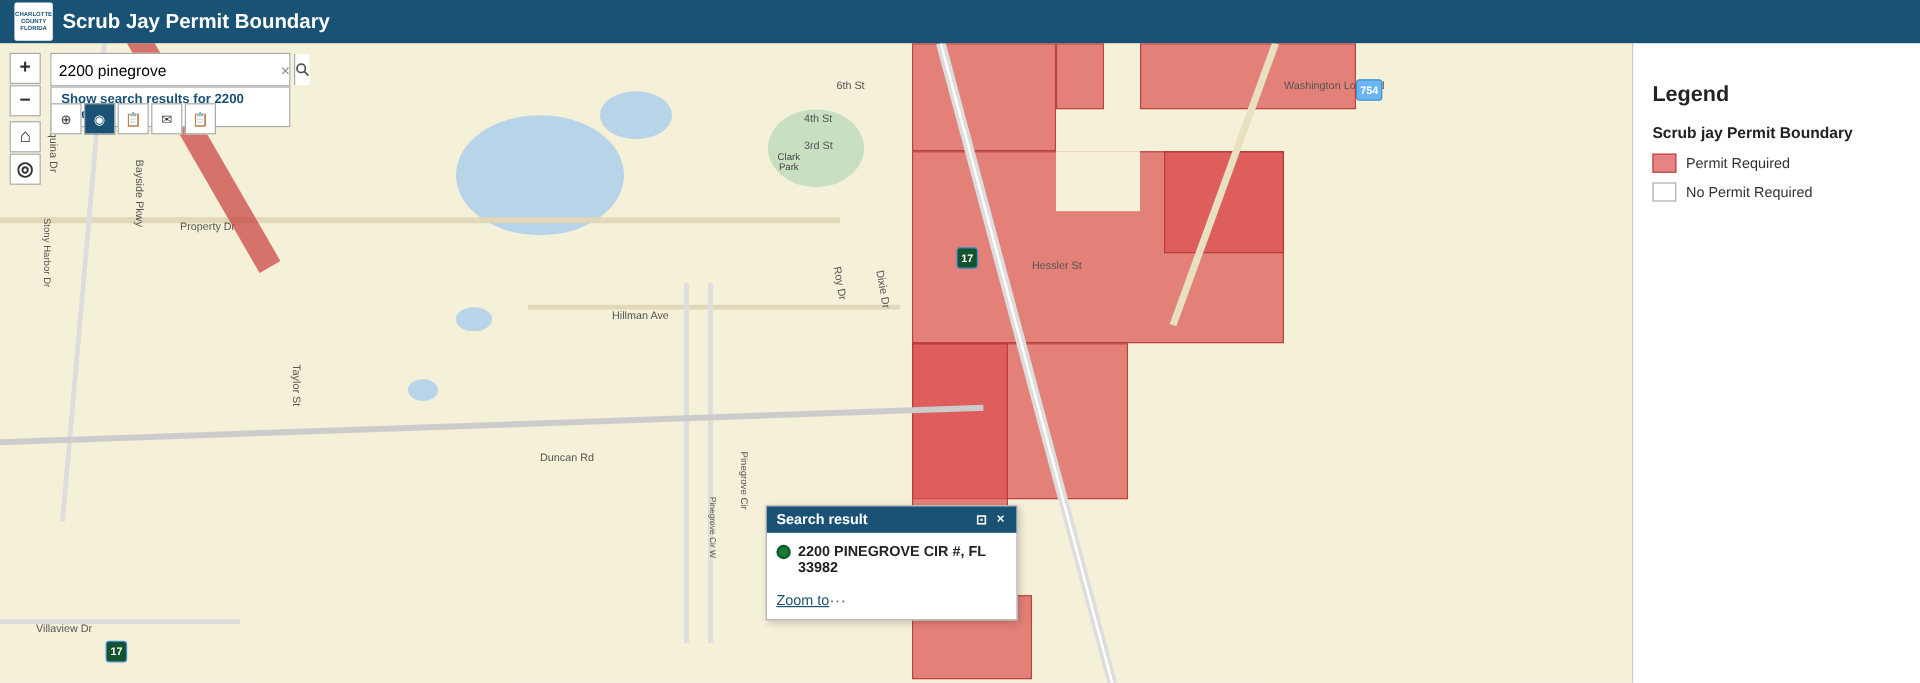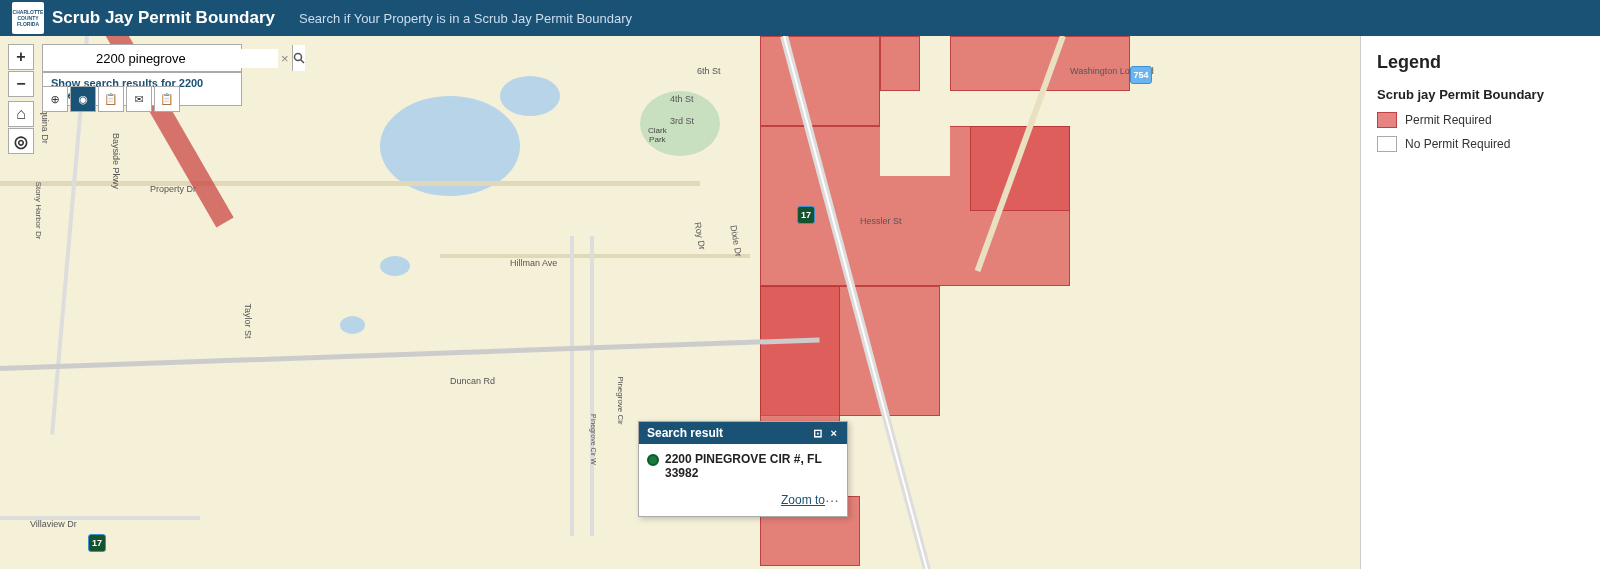--- a/index.html
+++ b/index.html
@@ -107,21 +107,20 @@
       position: absolute;
       top: 8px;
       left: 42px;
       z-index: 50;
       background: white;
       border: 1px solid #aaa;
       display: flex;
       align-items: center;
       width: 200px;
       height: 28px;
-      padding-left: 47px;
     }
     #search-box input {
       border: none;
       outline: none;
       flex: 1;
       padding: 2px 6px;
       font-size: 13px;
     }
     #search-box .clear-btn {
       cursor: pointer;
@@ -227,21 +226,21 @@
     }
     .popup-address {
       font-size: 12px;
       font-weight: bold;
       color: #222;
       flex: 1;
     }
     .popup-footer {
       padding: 4px 8px 8px 8px;
       display: flex;
-      justify-content: flex-end;
+      justify-content: flex-start;
       align-items: center;
     }
     .popup-zoom {
       color: #1a5276;
       font-size: 12px;
       cursor: pointer;
       text-decoration: underline;
     }
     .popup-more {
       color: #666;
@@ -258,20 +257,21 @@
       bottom: 0;
       background: white;
       border-left: 1px solid #ccc;
       padding: 16px;
     }
     .legend-title {
       font-size: 18px;
       font-weight: bold;
       color: #222;
       margin-bottom: 14px;
+      margin-top: 16px;
     }
     .legend-subtitle {
       font-size: 13px;
       font-weight: bold;
       color: #222;
       margin-bottom: 10px;
     }
     .legend-item {
       display: flex;
       align-items: center;
@@ -319,21 +319,20 @@
 </head>
 <body>
 
 <div id="header">
   <div class="logo-area">
     <div class="logo-badge">
       <span style="font-size:5px; font-weight:bold; line-height:1.2">CHARLOTTE<br>COUNTY<br>FLORIDA</span>
     </div>
     <span class="title">Scrub Jay Permit Boundary</span>
   </div>
-  <span class="subtitle">Search if Your Property is in a Scrub Jay Permit Boundary</span>
 </div>
 
 <div id="map">
   <div class="map-bg"></div>
 
   <div class="water-area" style="top:60px;left:380px;width:140px;height:100px;border-radius:50%;"></div>
   <div class="water-area" style="top:40px;left:500px;width:60px;height:40px;border-radius:50%;"></div>
   <div class="water-area" style="top:220px;left:380px;width:30px;height:20px;border-radius:50%;"></div>
   <div class="water-area" style="top:280px;left:340px;width:25px;height:18px;border-radius:50%;"></div>
 

